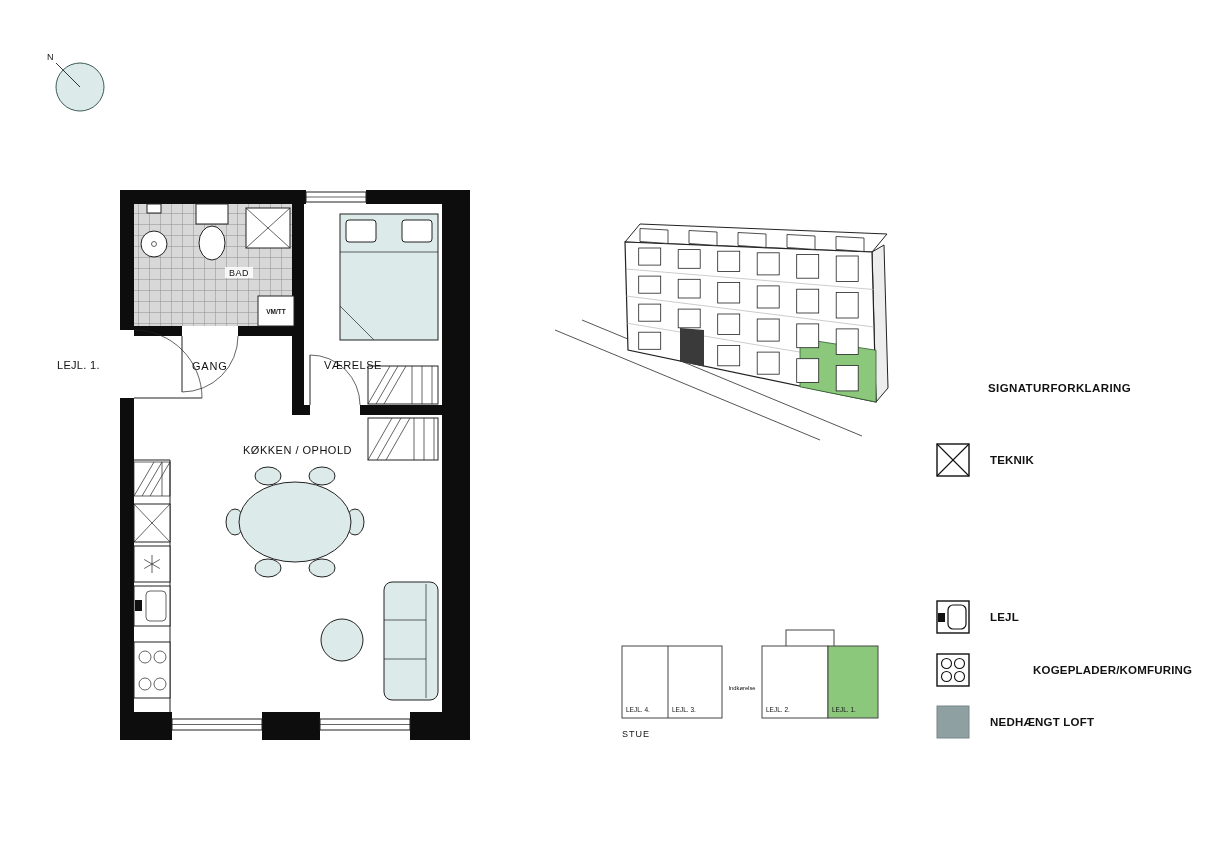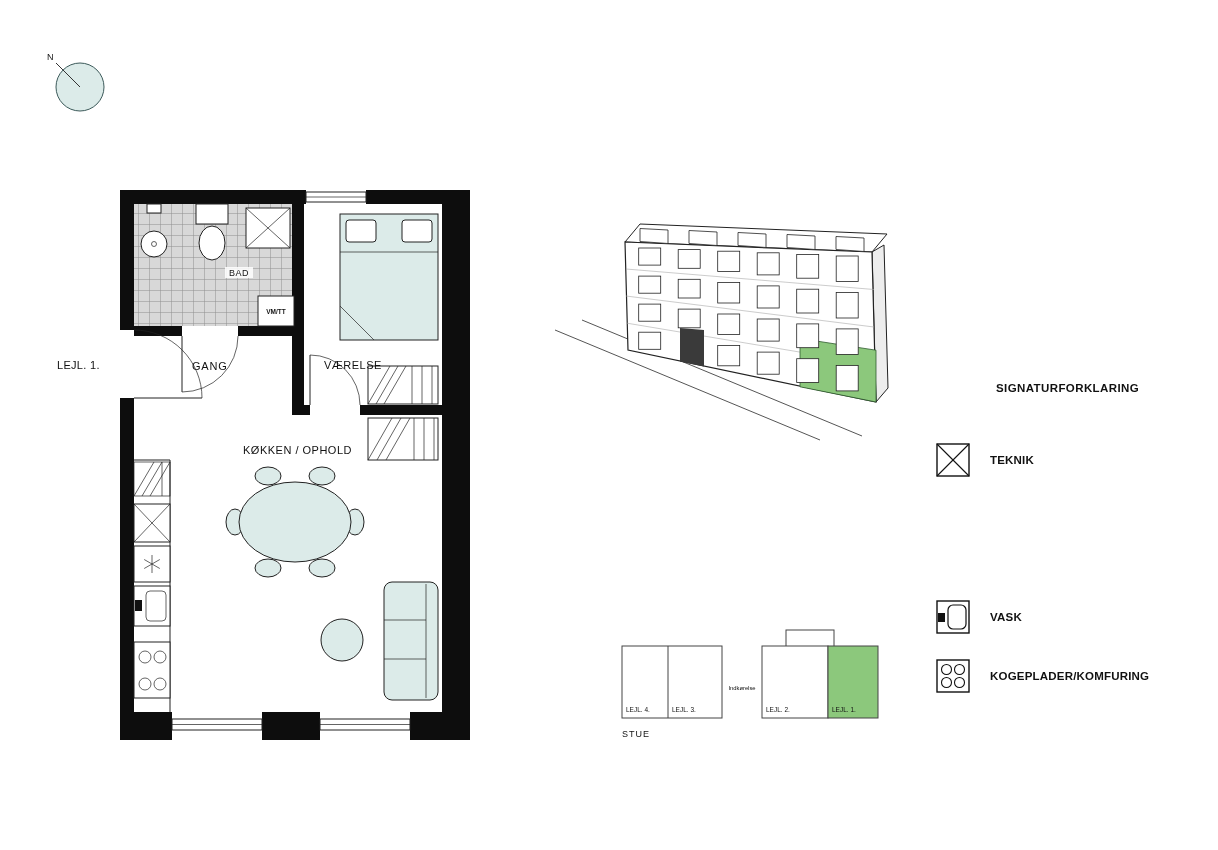--- a/index.html
+++ b/index.html
@@ -6,21 +6,21 @@
   .canvas{position:relative;width:1218px;height:850px;background:#ffffff;overflow:hidden;
           font-family:"Liberation Sans",sans-serif;color:#111;}
   .abs{position:absolute;}
   svg text{font-family:"Liberation Sans",sans-serif;fill:#111;}
   .furn{fill:#dcebe9;stroke:#222;stroke-width:1;}
   .wall{fill:#0d0d0d;stroke:none;}
   .fix{fill:#ffffff;stroke:#222;stroke-width:1;}
   .ln{stroke:#222;stroke-width:1;fill:none;}
   .thin{stroke:#222;stroke-width:0.7;fill:none;}
   .legend{position:absolute;left:936px;top:378px;width:272px;height:372px;}
-  .legend-title{position:absolute;left:60px;top:4px;font-size:11.5px;font-weight:bold;letter-spacing:.4px;white-space:nowrap;}
+  .legend-title{position:absolute;left:52px;top:4px;font-size:11.5px;font-weight:bold;letter-spacing:.4px;white-space:nowrap;}
   .legend-row{position:absolute;left:0;height:34px;display:flex;align-items:center;}
   .legend-icon{width:34px;height:34px;flex:0 0 34px;}
   .legend-label{margin-left:20px;font-size:11.5px;font-weight:bold;letter-spacing:.2px;white-space:nowrap;}
 </style>
 </head>
 <body>
 
 <div class="canvas">
 
   <svg class="abs" style="left:40px;top:45px;" width="80" height="80" viewBox="0 0 80 80">
@@ -272,31 +272,37 @@
     </div>
 
 
 
     <div class="legend-row" style="top:222px;">
       <svg class="legend-icon" viewBox="0 0 34 34">
         <rect x="1" y="1" width="32" height="32" fill="#fff" stroke="#111" stroke-width="1.4"></rect>
         <rect x="2" y="13" width="7" height="9" fill="#111"></rect>
         <rect x="12" y="5" width="18" height="24" rx="5" fill="none" stroke="#111" stroke-width="1.2"></rect>
       </svg>
-      <span class="legend-label">VASK</span>
+      <span class="legend-label">LEJL</span>
     </div>
 
-    <div class="legend-row" style="top:281px;">
+    <div class="legend-row" style="top:275px;gap:43px;">
       <svg class="legend-icon" viewBox="0 0 34 34">
         <rect x="1" y="1" width="32" height="32" fill="#fff" stroke="#111" stroke-width="1.4"></rect>
         <g fill="none" stroke="#111" stroke-width="1.1">
           <circle cx="10.5" cy="10.5" r="5"></circle>
           <circle cx="23.5" cy="10.5" r="5"></circle>
           <circle cx="10.5" cy="23.5" r="5"></circle>
           <circle cx="23.5" cy="23.5" r="5"></circle>
         </g>
       </svg>
       <span class="legend-label">KOGEPLADER/KOMFURING</span>
     </div>
 
+    <div class="legend-row" style="top:327px;">
+      <svg class="legend-icon" viewBox="0 0 34 34">
+        <rect x="1" y="1" width="32" height="32" fill="#8fa0a2" stroke="#76878a" stroke-width="1"></rect>
+      </svg>
+      <span class="legend-label">NEDHÆNGT LOFT</span>
+    </div>
   </div>
 
 </div>
 
 </body></html>

